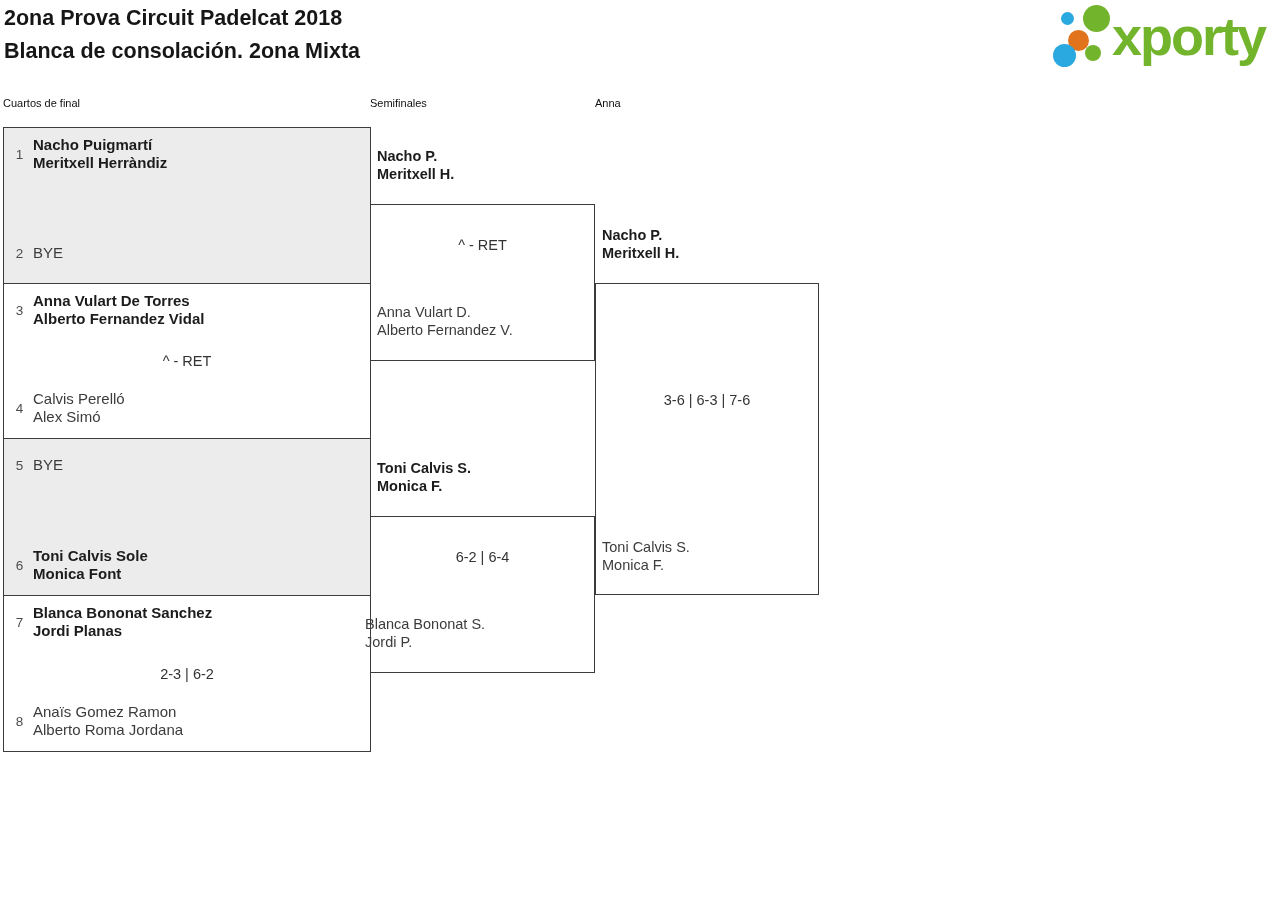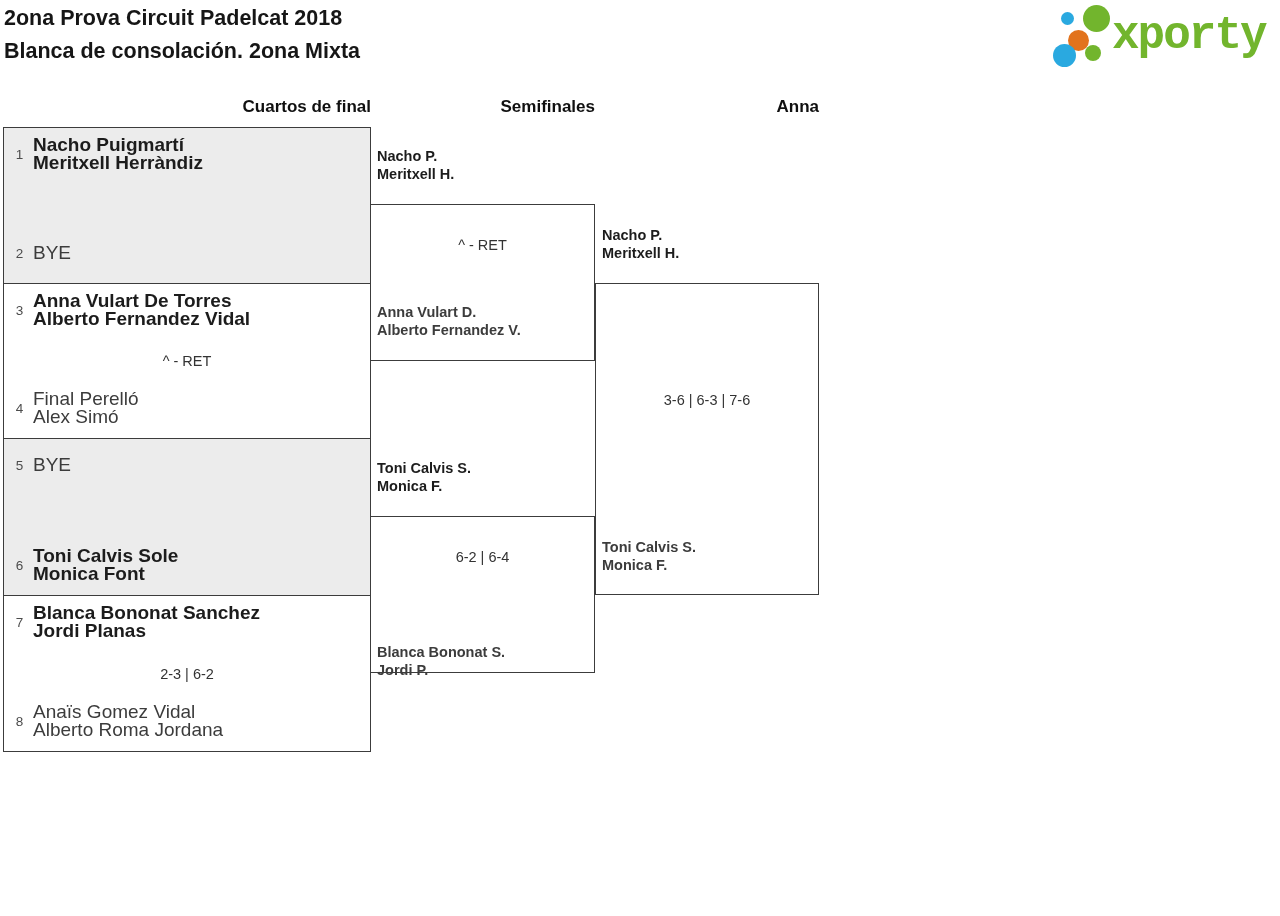--- a/index.html
+++ b/index.html
@@ -20,29 +20,28 @@
 
   .logo { position:absolute; left:1052px; top:3px; width:222px; height:64px; cursor:pointer; }
   .dot { position:absolute; border-radius:50%; }
   .dot-green-large { left:31px; top:2px;  width:27px; height:27px; }
   .dot-blue-small  { left:9px;  top:9px;  width:13px; height:13px; }
   .dot-orange      { left:16px; top:27px; width:21px; height:21px; }
   .dot-blue-large  { left:1px;  top:41px; width:23px; height:23px; }
   .dot-green-small { left:33px; top:42px; width:16px; height:16px; }
   .wordmark {
     position:absolute; left:60px; top:4px;
-    font-size:46px; font-weight:700; letter-spacing:-2px;
+    font-size:54px; font-weight:700; letter-spacing:-2px;
     line-height:58px;
-    font-family:Liberation Mono, monospace;
   }
 
   
   .round-header {
-    position:absolute; top:97px; text-align:right;
-    font-size:17px; font-weight:700; color:#101010;
+    position:absolute; top:97px; text-align:left;
+    font-size:11px; font-weight:400; color:#101010;
   }
   .rh-qf { left:3px;   width:368px; }
   .rh-sf { left:370px; width:225px; }
   .rh-f  { left:595px; width:224px; }
 
   
   .box {
     position:absolute; box-sizing:border-box;
     border:1px solid #3c3c3c; background:transparent;
   }
@@ -60,37 +59,37 @@
   .qf-row {
     position:absolute; left:7px; right:8px;
     display:flex; align-items:center; min-height:40px;
   }
   .qf-row.pos-top { top:6px; }
   .qf-row.pos-bottom { bottom:10px; }
   .seed {
     flex:none; width:17px; margin-right:5px; text-align:center;
     font-size:13.5px; color:#4c4c4c;
   }
-  .team { font-size:19px; line-height:18.5px; color:#3c3c3c; }
+  .team { font-size:15px; line-height:18.5px; color:#3c3c3c; }
   .team .tline { display:block; }
   .team.winner { font-weight:700; color:#1c1c1c; }
 
   .qf-score {
     position:absolute; left:0; right:0; top:50%; transform:translateY(-50%);
     text-align:center; font-size:14.5px; color:#333333;
   }
 
   
-  .adv-label { position:absolute; font-size:14.5px; line-height:18px; color:#3c3c3c;font-weight:bold; }
+  .adv-label { position:absolute; font-size:14.5px; line-height:18px; color:#3c3c3c; }
   .adv-label .tline { display:block; }
   .adv-label.winner { font-weight:700; color:#1c1c1c; }
   .lbl-sf1-top    { left:377px; top:147px; }
   .lbl-sf1-bottom { left:377px; top:303px; }
   .lbl-sf2-top    { left:377px; top:459px; }
-  .lbl-sf2-bottom { left:377px; top:615px;margin-top:28px; }
+  .lbl-sf2-bottom { left:365px; top:615px; }
   .lbl-f-top      { left:602px; top:226px; }
   .lbl-f-bottom   { left:602px; top:538px; }
 
   .adv-score {
     position:absolute; text-align:center;
     font-size:14.5px; color:#333333;
   }
   .score-sf1 { left:370px; width:225px; top:237px; }
   .score-sf2 { left:370px; width:225px; top:549px; }
   .score-f   { left:595px; width:224px; top:392px; }
@@ -139,21 +138,21 @@
       <span class="seed">3</span>
       <span class="team winner">
         <span class="tline">Anna Vulart De Torres</span>
         <span class="tline">Alberto Fernandez Vidal</span>
       </span>
     </div>
     <div class="qf-score">^ - RET</div>
     <div class="qf-row pos-bottom">
       <span class="seed">4</span>
       <span class="team">
-        <span class="tline">Final Perelló</span>
+        <span class="tline">Calvis Perelló</span>
         <span class="tline">Alex Simó</span>
       </span>
     </div>
   </div>
 
   <div class="box qf-box qf-3">
     <div class="qf-row pos-top">
       <span class="seed">5</span>
       <span class="team">
         <span class="tline">BYE</span>
@@ -173,21 +172,21 @@
       <span class="seed">7</span>
       <span class="team winner">
         <span class="tline">Blanca Bononat Sanchez</span>
         <span class="tline">Jordi Planas</span>
       </span>
     </div>
     <div class="qf-score">2-3 | 6-2</div>
     <div class="qf-row pos-bottom">
       <span class="seed">8</span>
       <span class="team">
-        <span class="tline">Anaïs Gomez Vidal</span>
+        <span class="tline">Anaïs Gomez Ramon</span>
         <span class="tline">Alberto Roma Jordana</span>
       </span>
     </div>
   </div>
 
   <div class="box sf-box sf-1"></div>
   <div class="box sf-box sf-2"></div>
   <div class="box f-box"></div>
 
   <div class="adv-label winner lbl-sf1-top">

